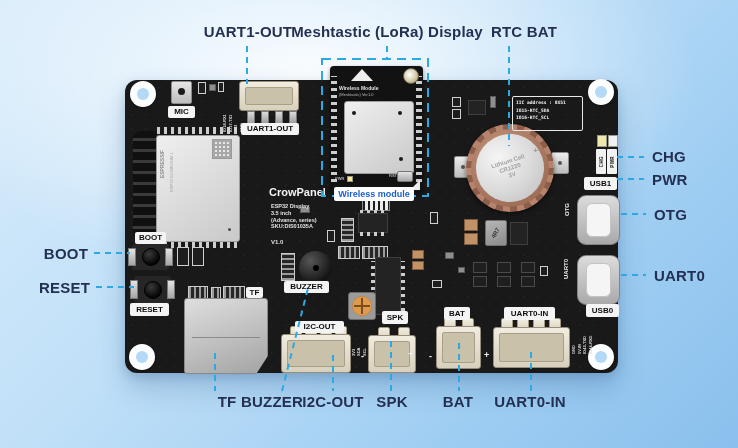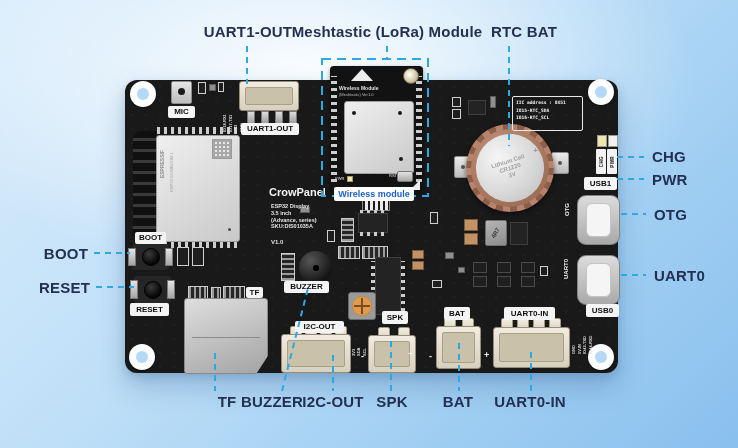--- a/index.html
+++ b/index.html
@@ -331,21 +331,21 @@
       <line x1="391" y1="341" x2="391" y2="391"></line>
       <line x1="459" y1="343" x2="459" y2="391"></line>
       <line x1="531" y1="352" x2="531" y2="391"></line>
       <rect x="322" y="59" width="106" height="137" stroke-dasharray="9 6"></rect>
     </g>
   </svg>
 
   <div class="tag">Wireless module</div>
 
   <div class="lbl c" style="left:248px;top:23px">UART1-OUT</div>
-  <div class="lbl c" style="left:387px;top:23px">Meshtastic (LoRa) Module</div>
+  <div class="lbl c" style="left:387px;top:23px">Meshtastic (LoRa) Display</div>
   <div class="lbl c" style="left:524px;top:23px">RTC BAT</div>
   <div class="lbl" style="left:652px;top:148px">CHG</div>
   <div class="lbl" style="left:652px;top:171px">PWR</div>
   <div class="lbl" style="left:654px;top:206px">OTG</div>
   <div class="lbl" style="left:654px;top:267px">UART0</div>
   <div class="lbl" style="right:650px;top:245px">BOOT</div>
   <div class="lbl" style="right:648px;top:279px">RESET</div>
   <div class="lbl c" style="left:227px;top:393px">TF</div>
   <div class="lbl c" style="left:272px;top:393px">BUZZER</div>
   <div class="lbl c" style="left:333px;top:393px">I2C-OUT</div>

